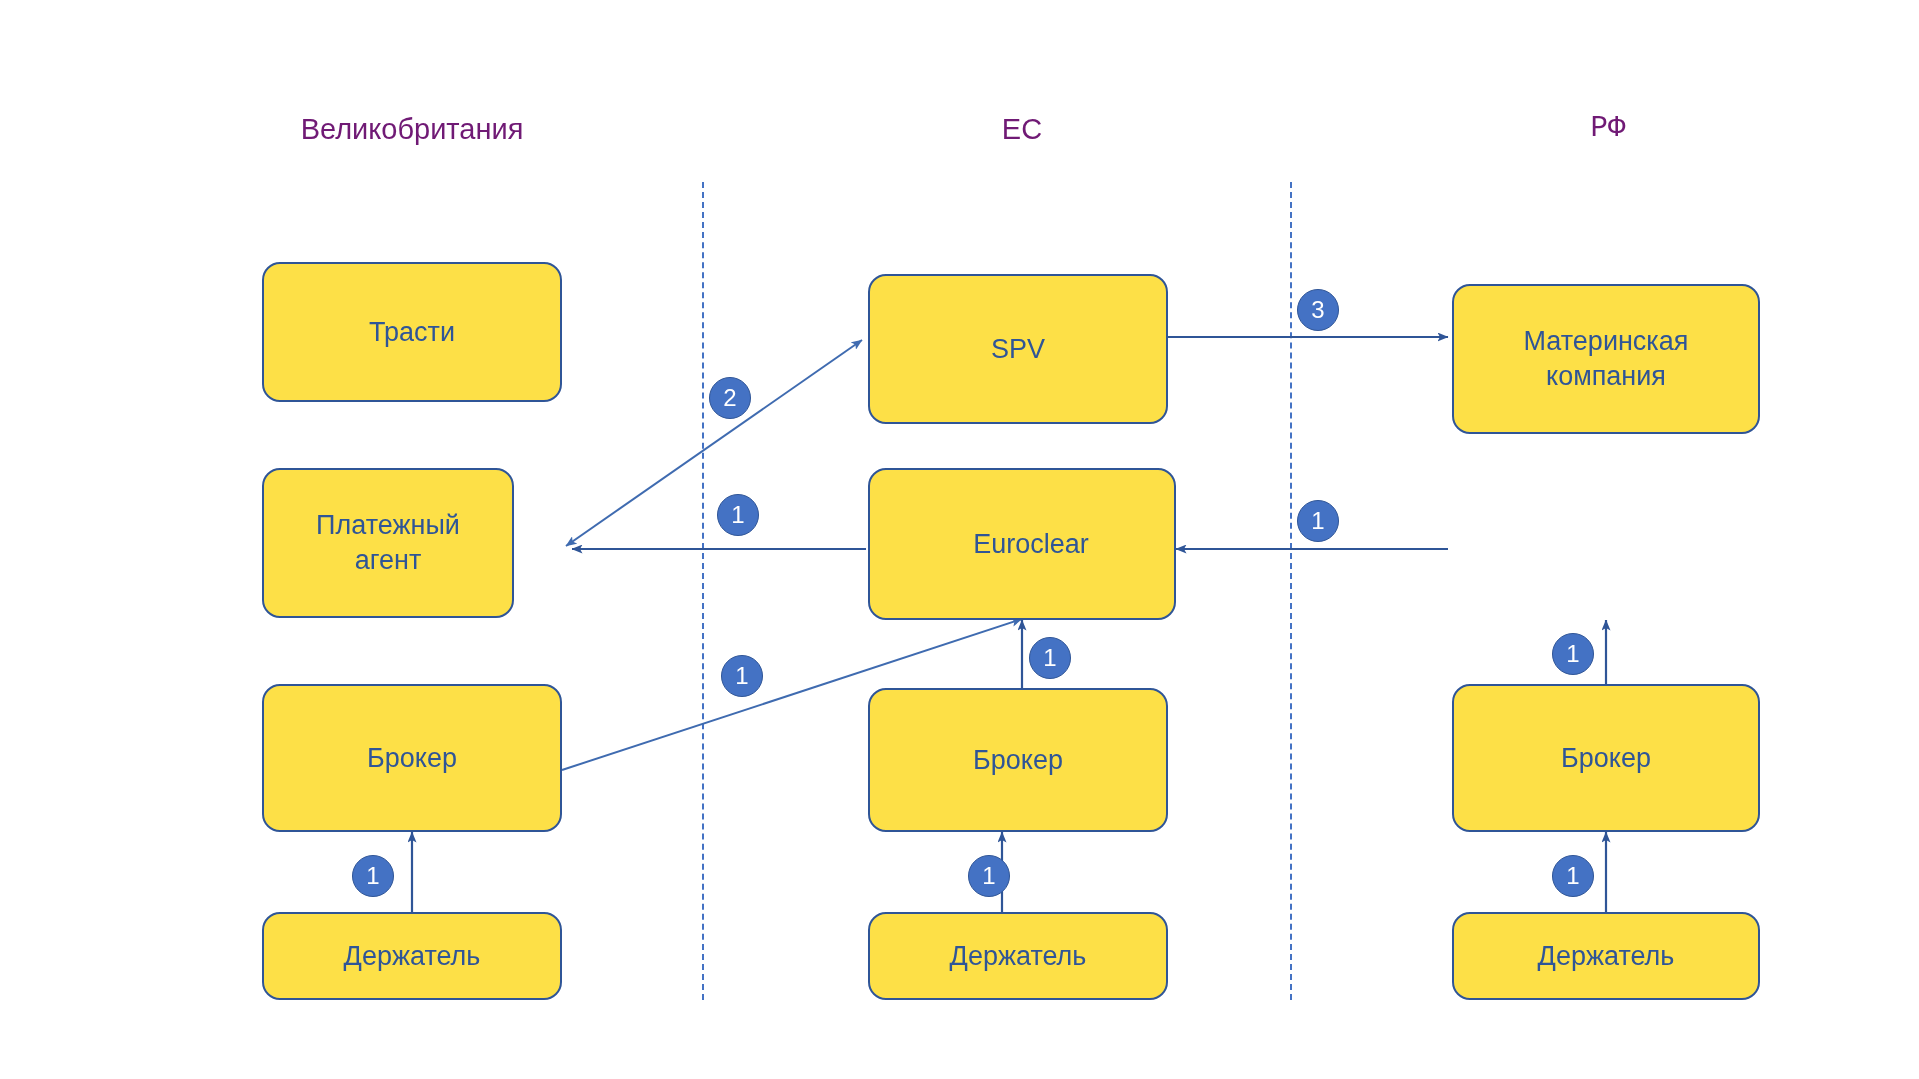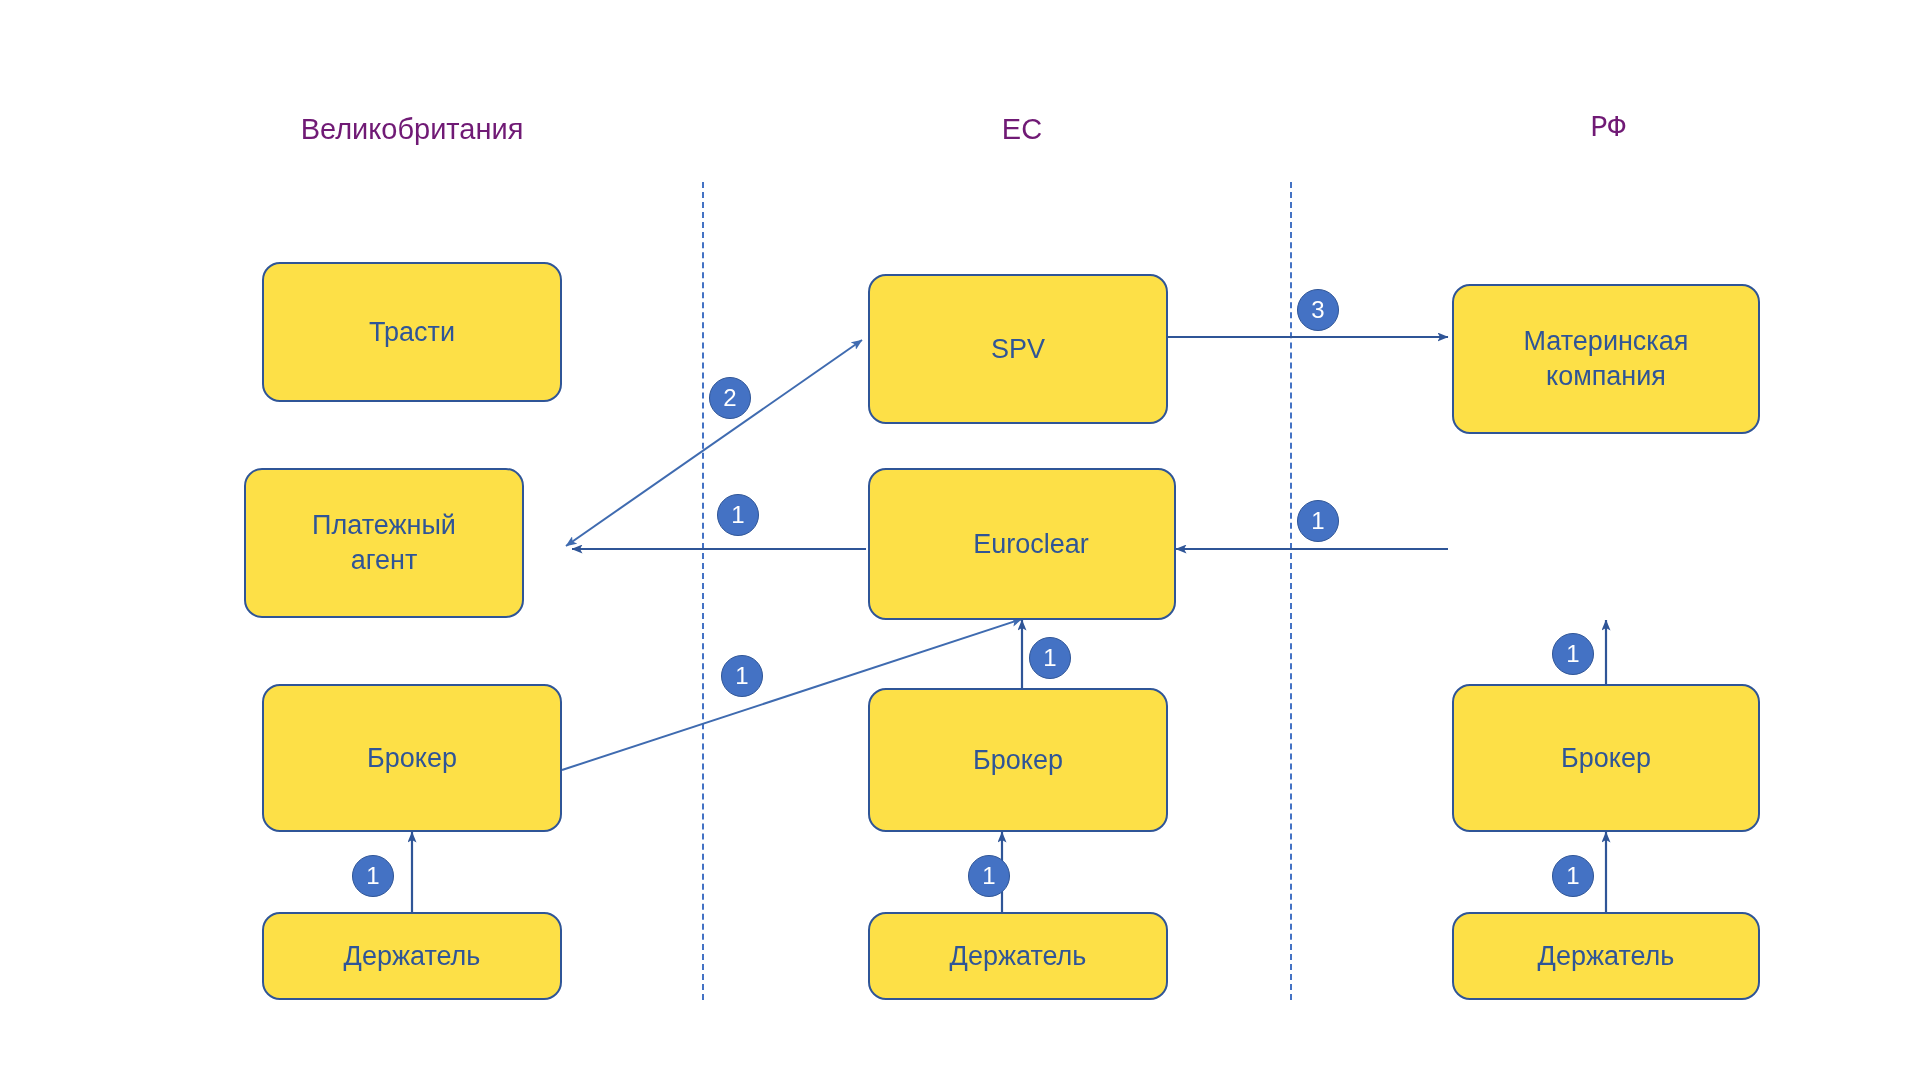--- a/index.html
+++ b/index.html
@@ -126,21 +126,21 @@
 
     <line x1="1002" y1="912" x2="1002" y2="832" stroke="#2f5597" stroke-width="2.2" marker-end="url(#ah)"></line>
 
     <line x1="1606" y1="912" x2="1606" y2="832" stroke="#2f5597" stroke-width="2.2" marker-end="url(#ah)"></line>
   </svg>
 
   <div class="node" style="left:262px; top:262px; width:300px; height:140px;">
     <span class="node-label">Трасти</span>
   </div>
 
-  <div class="node" style="left:244px; top:468px; width:280px; height:150px;">
+  <div class="node" style="left:262px; top:468px; width:252px; height:150px;">
     <span class="node-label">Платежный
 агент</span>
   </div>
 
   <div class="node" style="left:262px; top:684px; width:300px; height:148px;">
     <span class="node-label">Брокер</span>
   </div>
 
   <div class="node" style="left:262px; top:912px; width:300px; height:88px;">
     <span class="node-label">Держатель</span>

